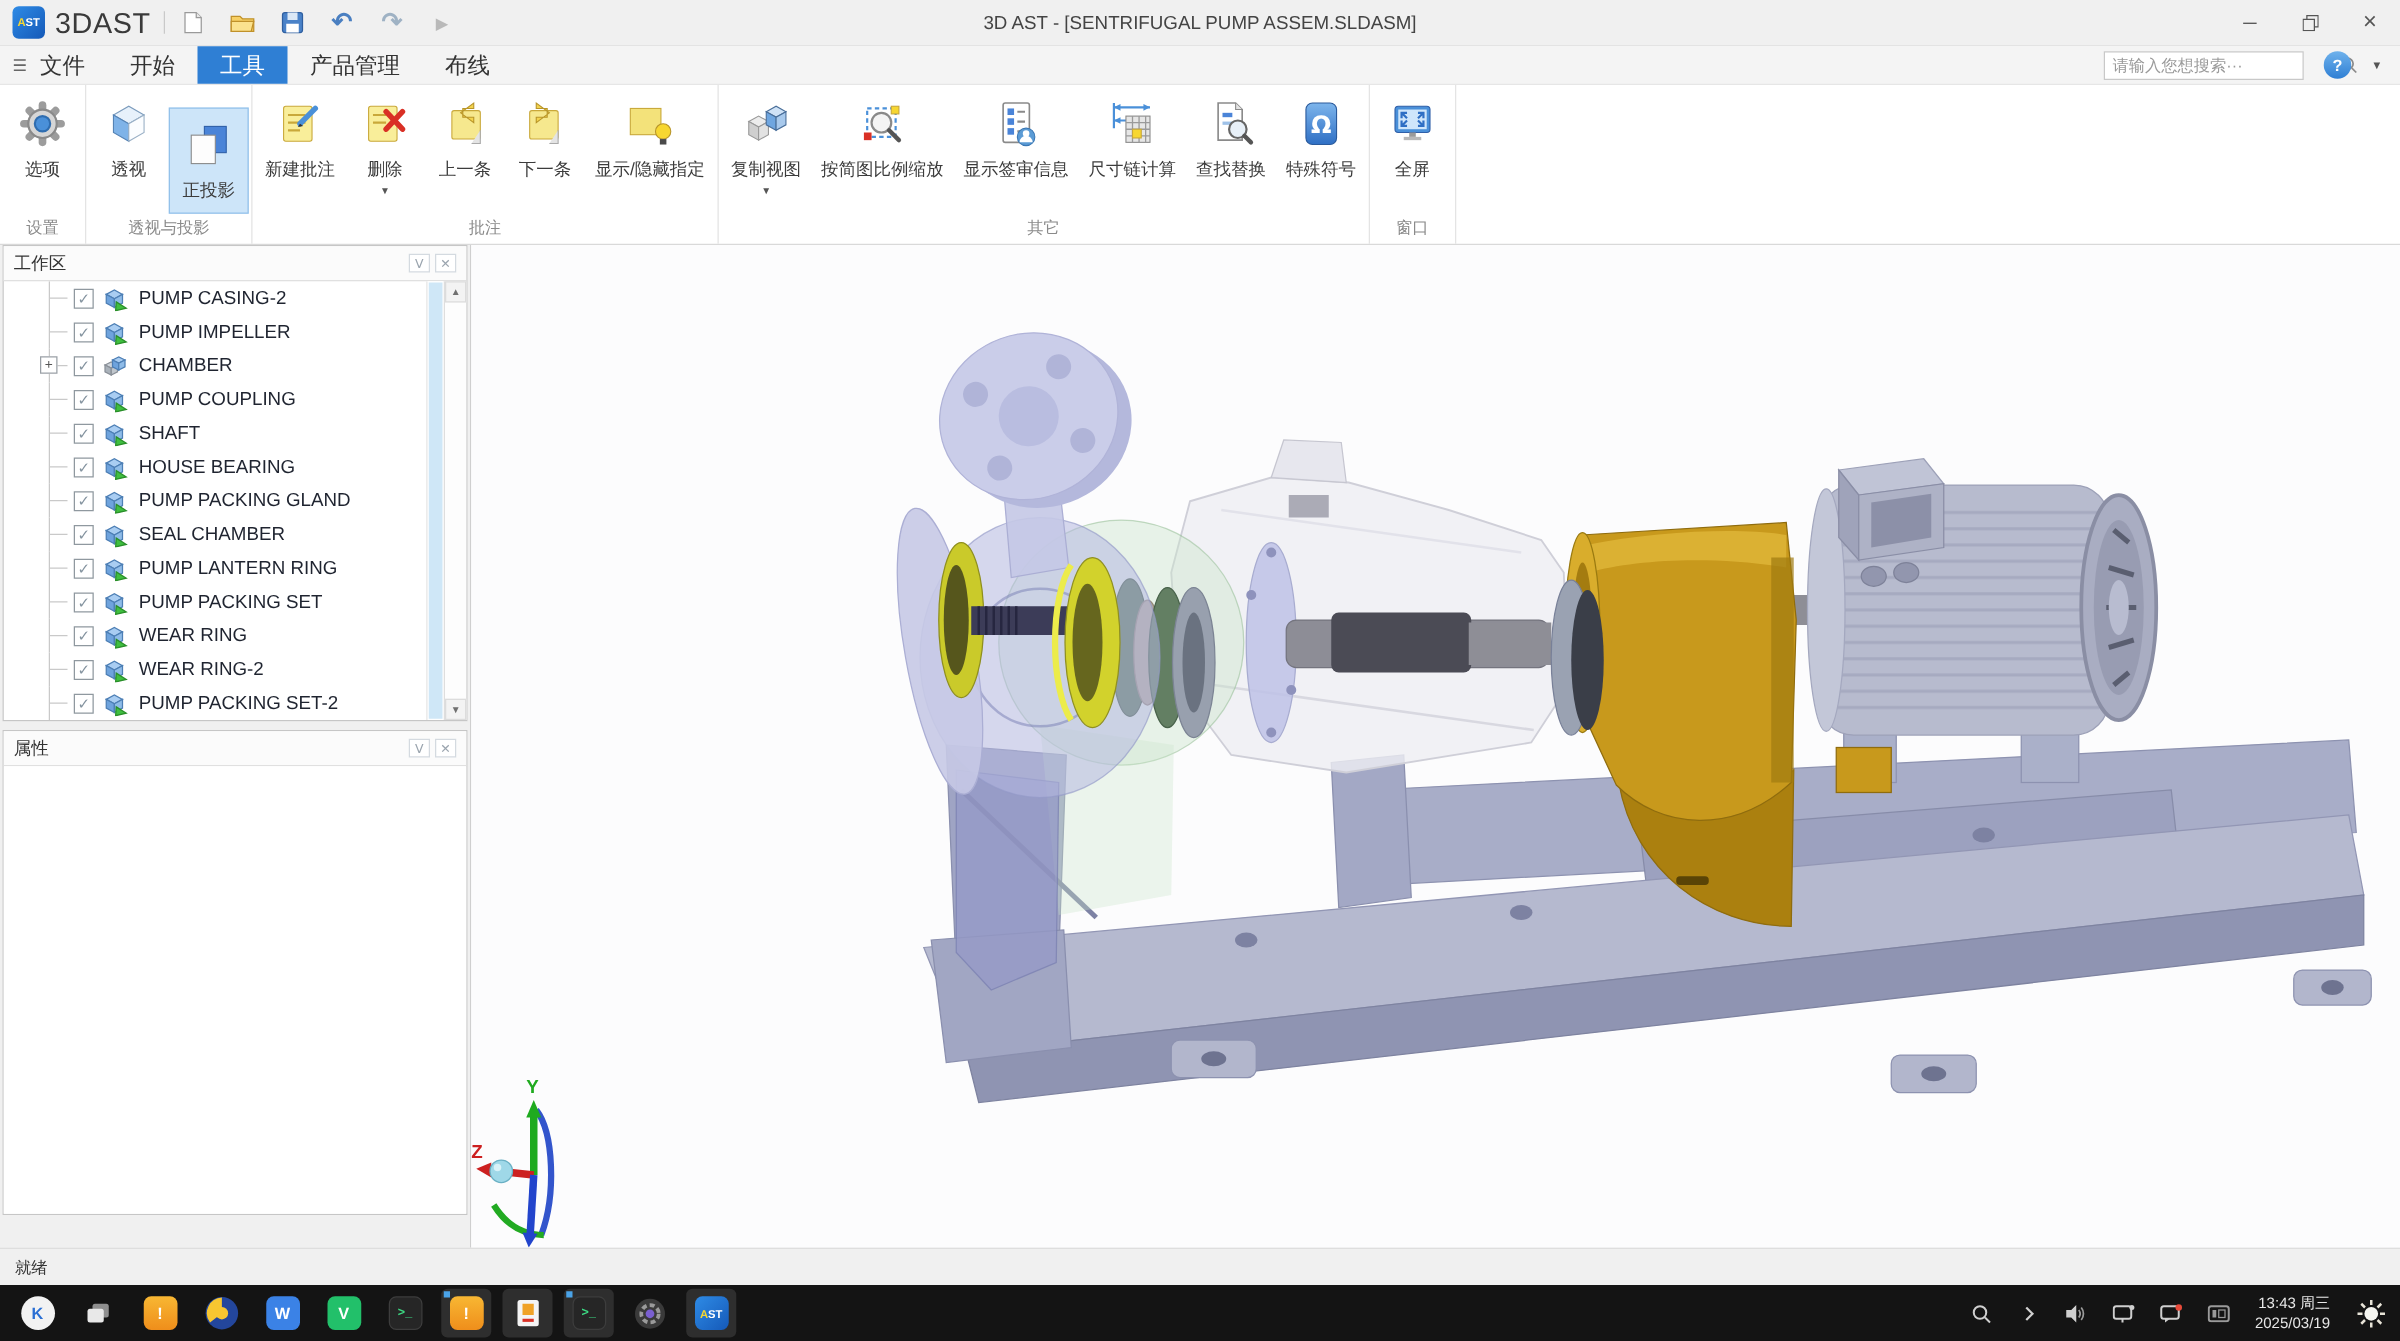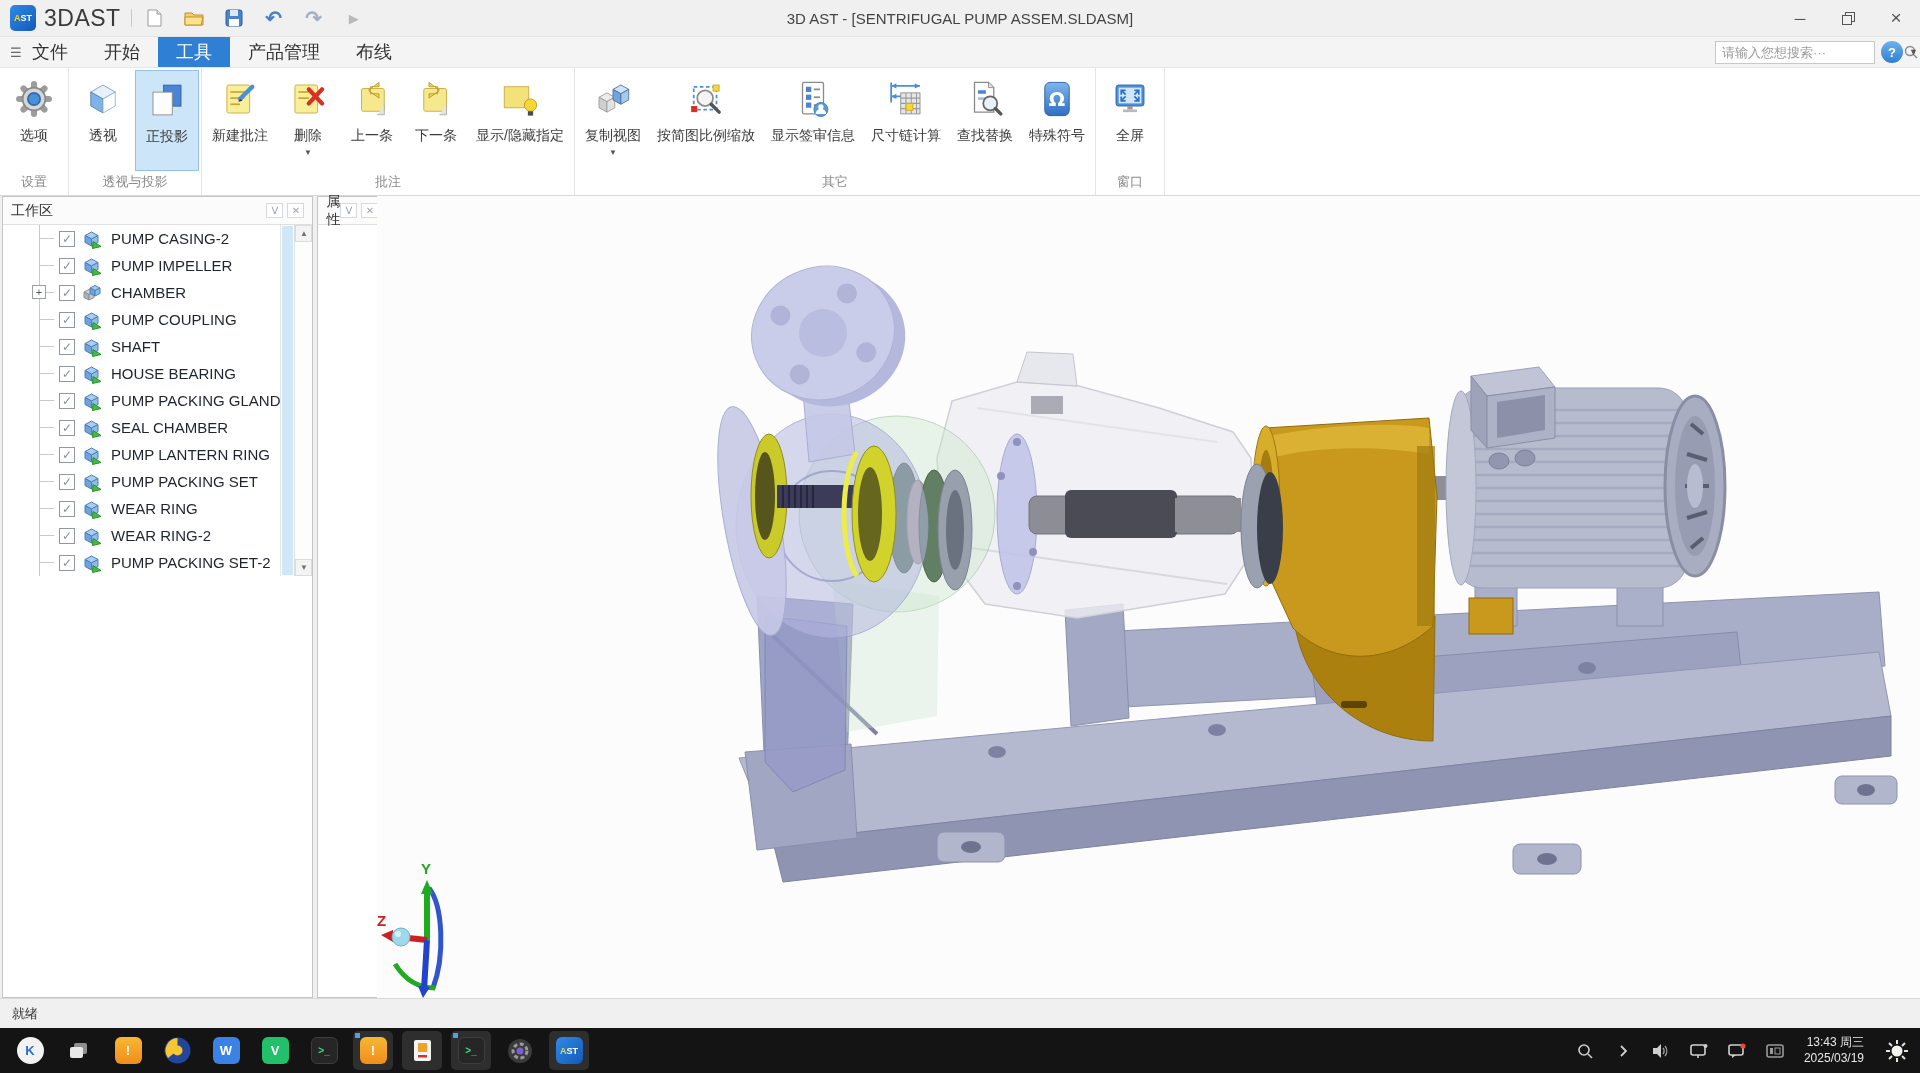--- a/index.html
+++ b/index.html
@@ -22,44 +22,44 @@
   .wintitle { position:absolute; left:0; right:0; text-align:center; font-size:15px; color:#444; pointer-events:none; }
   .winbtns { margin-left:auto; display:flex; height:100%; }
   .winbtn { width:48px; height:100%; display:flex; align-items:center; justify-content:center; color:#555; font-size:15px; }
 
   
   .menubar { height:31px; background:#f4f4f4; display:flex; align-items:stretch; border-bottom:1px solid #e6e6e6; position:relative; }
   .hamburger { width:16px; margin-left:10px; display:flex; align-items:center; color:#666; font-size:13px; }
   .mtab { padding:0 18px; display:flex; align-items:center; font-size:18px; color:#333; }
   .mtab.file { padding-left:6px; }
   .mtab.active { background:#2f7fd4; color:#fff; }
-  .menuright { margin-left:auto; display:flex; align-items:center; gap:6px; padding-right:2px; }
+  .menuright { margin-left:auto; display:flex; align-items:center; gap:16px; padding-right:14px; }
   .searchbox { width:160px; height:23px; background:#fff; border:1px solid #c8c8c8; display:flex; align-items:center; }
   .searchbox input { border:none; outline:none; flex:1; font-size:13px; color:#555; padding:0 6px;
     font-family:"Liberation Sans",sans-serif; background:transparent; }
   .searchbox input::placeholder { color:#9a9a9a; }
   .helpbtn { width:22px; height:22px; border-radius:50%; background:linear-gradient(180deg,#6fb2ec,#2f7fd4);
     color:#fff; font-weight:bold; font-size:13px; display:flex; align-items:center; justify-content:center; }
   .help-caret { font-size:9px; color:#555; }
 
   
   .ribbon { height:128px; background:#fff; border-bottom:1px solid #d9d9d9; display:flex; align-items:stretch; }
   .rgroup { display:flex; flex-direction:column; border-right:1px solid #e4e4e4; padding:2px 2px 0 2px; }
   .rbtns { display:flex; flex:1; align-items:stretch; }
   .rbtn { display:flex; flex-direction:column; align-items:center; justify-content:flex-start;
     padding:6px 8px 0 8px; min-width:64px; position:relative; }
-  .rbtn.selected { background:#cde5f9; border:1px solid #93c1ea; }
+  .rbtn.selected { background:#cde5f9; border:1px solid #93c1ea;margin-top:16px; }
   .ricon { width:46px; height:46px; display:flex; align-items:center; justify-content:center; }
   .rlabel { font-size:14px; color:#3c3c3c; margin-top:5px; white-space:nowrap; }
   .rdrop { font-size:8px; color:#555; margin-top:3px; }
   .rgname { text-align:center; font-size:13px; color:#8a8a8a; padding:2px 0 4px 0; }
 
   
   .content { height:802px; display:flex; }
-  .leftpanel { width:377px; background:#f0f0f0; border-right:1px solid #cfcfcf; display:flex; flex-direction:row; }
+  .leftpanel { width:377px; background:#f0f0f0; border-right:1px solid #cfcfcf; display:flex; flex-direction:column; }
   .panel { background:#fff; border:1px solid #c6c6c6; margin:0 2px; }
   .phead { height:28px; display:flex; align-items:center; padding:0 8px; background:#fbfbfb; border-bottom:1px solid #e0e0e0; }
   .ptitle { font-size:14px; color:#333; }
   .pbtns { margin-left:auto; display:flex; gap:4px; }
   .pbtn { width:17px; height:15px; border:1px solid #d4dae0; color:#9aa4ae; font-size:10px;
     display:flex; align-items:center; justify-content:center; background:#fff; }
   .wtabs { height:27px; display:flex; align-items:flex-end; border-bottom:1px solid #dcdcdc; background:#fff; }
   .wtab { padding:4px 16px; font-size:14px; color:#666; }
   .wtab.active { color:#222; border:1px solid #dcdcdc; border-bottom:1px solid #fff; background:#fff; margin-bottom:-1px; }
   .treewrap { display:flex; height:351px; }

